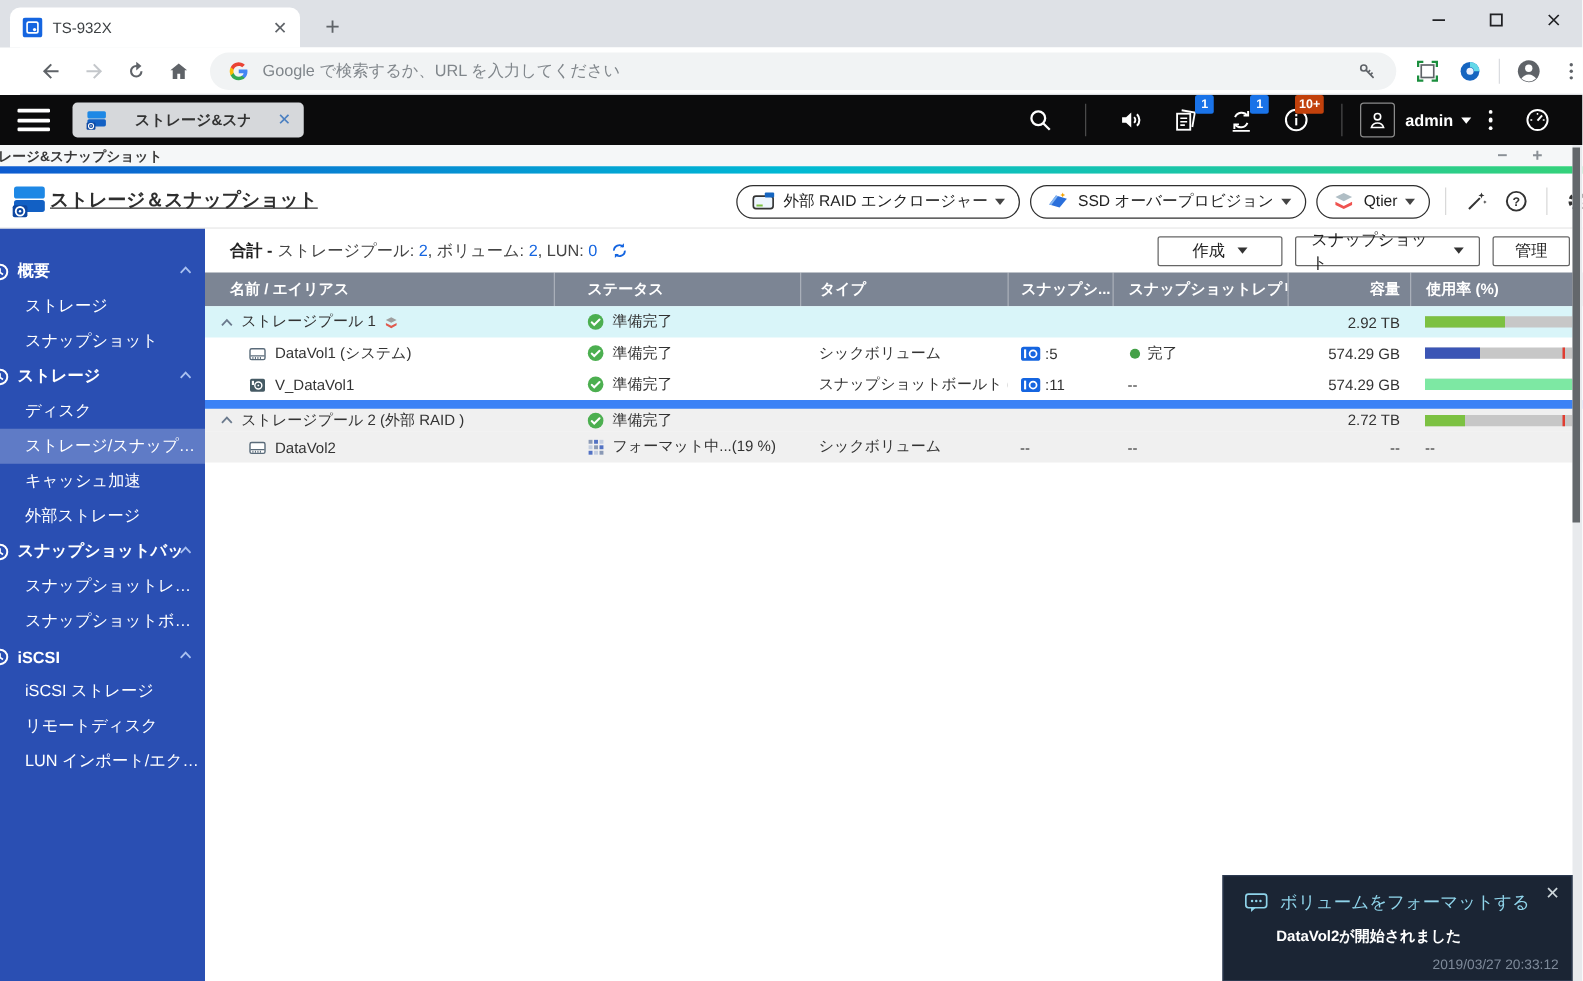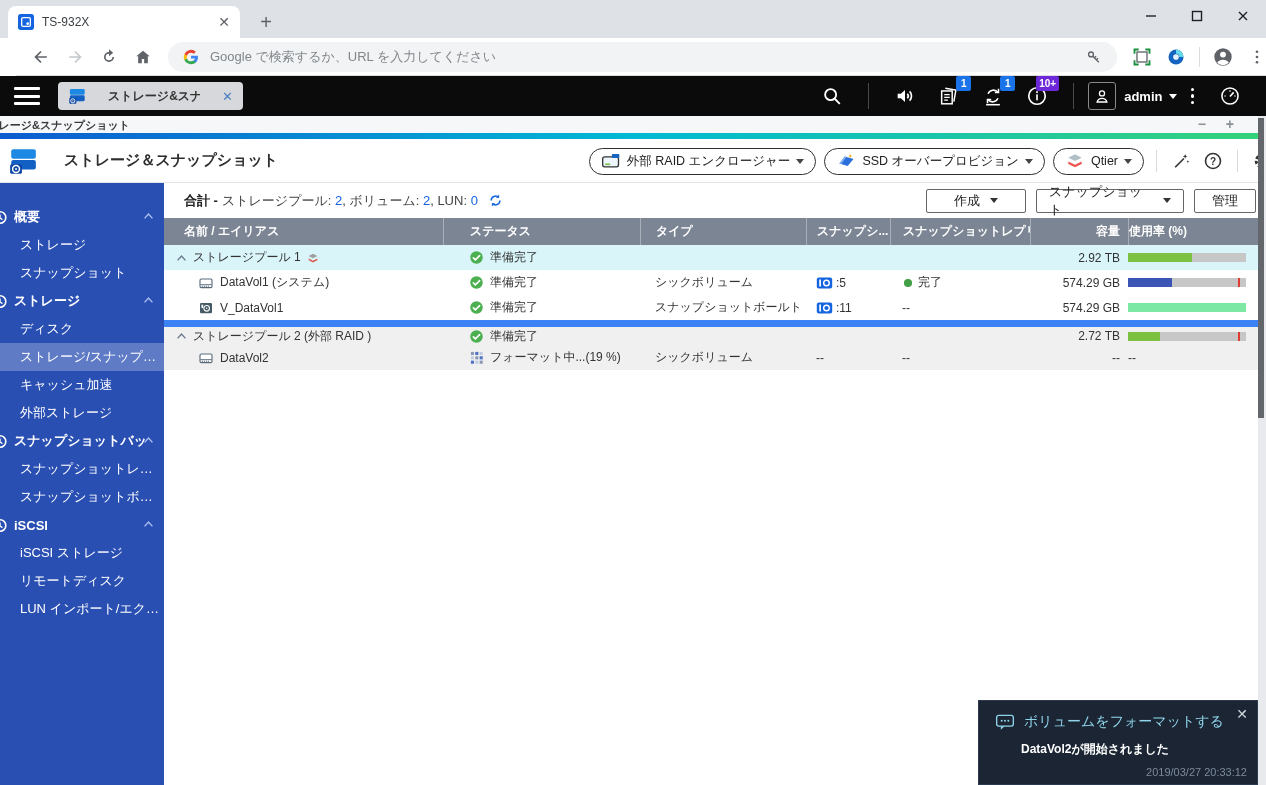--- a/index.html
+++ b/index.html
@@ -24,37 +24,37 @@
   .qnapbar { position:absolute; top:76px; left:0; width:1266px; height:40px; background:#0b0b0c; display:flex; align-items:center; padding:0 14px; }
   .hamburger { width:26px; height:18px; display:flex; flex-direction:column; justify-content:space-between; margin-right:18px; }
   .hamburger span { display:block; height:3px; background:#fff; border-radius:1px; }
   .apptab { height:28px; background:#d6d8db; border-radius:4px; display:flex; align-items:center; gap:22px; padding:0 10px; max-width:185px; }
   .apptab-label { font-size:12px; color:#333; font-weight:bold; white-space:nowrap; overflow:hidden; }
   .apptab-close { color:#4a7fc1; font-weight:bold; font-size:13px; }
   .qspacer { flex:1; }
   .qsep { width:1px; height:26px; background:#4a4a4a; margin:0 14px; }
   .qicon { position:relative; width:26px; height:26px; margin:0 9px; display:flex; align-items:center; justify-content:center; }
   .badge { position:absolute; top:-7px; right:-9px; min-width:15px; height:15px; padding:0 3px; background:#1a73e8; color:#fff; font-size:10px; font-weight:bold; display:flex; align-items:center; justify-content:center; border-radius:2px; }
-  .badge.orange { background:#6d28d9; }
+  .badge.orange { background:#c2410c; }
   .useravatar { width:28px; height:28px; border:1px solid #8a8a8a; border-radius:3px; display:flex; align-items:center; justify-content:center; margin-right:8px; }
   .adminlabel { color:#fff; font-size:13px; font-weight:bold; margin-right:6px; }
   .caret-w { width:0; height:0; border-left:4px solid transparent; border-right:4px solid transparent; border-top:5px solid #fff; }
   .kebab { display:flex; flex-direction:column; gap:3px; margin:0 14px; }
   .kebab i { width:3.5px; height:3.5px; background:#fff; border-radius:50%; }
 
   
   .winstrip { position:absolute; top:116px; left:0; width:1266px; height:17px; background:#f5f7f8; overflow:hidden; }
   .strip-title { position:absolute; left:-24px; top:2px; font-size:11px; font-weight:bold; color:#3a3a3a; white-space:nowrap; }
   .strip-min { position:absolute; right:60px; top:0px; color:#8a9096; font-size:14px; font-weight:bold; }
   .strip-plus { position:absolute; right:32px; top:0px; color:#8a9096; font-size:14px; font-weight:bold; }
   .gradientbar { position:absolute; top:133px; left:0; width:1266px; height:6px; background:linear-gradient(90deg,#0d5bd0 0%,#00b9d4 50%,#35d27a 100%); }
 
   
   .appheader { position:absolute; top:139px; left:0; width:1266px; height:44px; background:#fff; display:flex; align-items:center; padding-left:8px; border-bottom:1px solid #e4e4e4; }
-  .apptitle { font-size:15px; font-weight:bold; color:#2e2e2e; margin-left:26px; white-space:nowrap; }
+  .apptitle { font-size:15px; font-weight:bold; color:#2e2e2e; margin-left:2px; white-space:nowrap;text-decoration:underline; }
   .hdr-right { position:absolute; right:-8px; top:0; height:44px; display:flex; align-items:center; gap:8px; }
   .pill { height:27px; border:1.5px solid #2f2f2f; border-radius:15px; background:#fff; display:flex; align-items:center; gap:6px; padding:0 11px; font-size:12.5px; color:#222; white-space:nowrap; }
   .caret-d { width:0; height:0; border-left:4px solid transparent; border-right:4px solid transparent; border-top:5px solid #444; }
   .hsep { width:1px; height:22px; background:#d9d9d9; margin:0 4px; }
   .hicon { width:24px; height:24px; display:flex; align-items:center; justify-content:center; }
 
   
   .main { position:absolute; top:183px; left:0; width:1266px; height:602px; display:flex; }
   .sidebar { width:164px; height:100%; background:#2a4fb3; padding-top:20px; flex:none; overflow:hidden; }
   .side-row { height:28px; display:flex; align-items:center; color:#fff; font-size:13px; white-space:nowrap; position:relative; }
@@ -74,21 +74,21 @@
   .refresh { width:15px; height:15px; margin-left:6px; }
   .cspacer { flex:1; }
   .wbtn { height:24px; background:#fff; border:1px solid #666; border-radius:2px; font-size:13px; color:#222; display:flex; align-items:center; justify-content:center; gap:10px; margin-left:10px; padding:0 12px; }
   .wbtn .caret-d { border-top-color:#333; }
 
   .thead { height:27px; background:#7c8594; display:flex; color:#fff; font-size:12px; font-weight:bold; align-items:center; }
   .th { height:100%; display:flex; align-items:center; overflow:hidden; white-space:nowrap; }
   .th + .th { border-left:1px solid rgba(255,255,255,0.35); }
   .c0{width:279px; padding-left:20px;} .c1{width:197px; padding-left:26px;} .c2{width:166px; padding-left:15px;}
   .c3{width:84px; padding-left:10px;} .c4{width:140px; padding-left:12px;}
-  .c5{width:98px; justify-content:flex-end; padding-right:8px;} .c6{flex:1; }
+  .c5{width:98px; justify-content:flex-end; padding-right:8px;} .c6{flex:1; padding-left:12px;}
   .row { height:25px; display:flex; align-items:flex-start; font-size:12px; color:#333; }
   .row .td { height:100%; display:flex; align-items:center; overflow:hidden; white-space:nowrap; }
   .row .c5 { justify-content:flex-end; }
   .bg-sel { background:#d9f5f9; }
   .bg-gray { background:#f0f0f0; }
   .group-sep { border-top:7px solid #3b82f6; }
   .nm-gap { margin-right:6px; flex:none; }
   .bar { position:relative; width:118px; height:9px; background:#c7c7c7; overflow:visible; }
   .bar-fill { position:absolute; left:0; top:0; height:100%; }
   .bar-tick { position:absolute; top:0; width:2px; height:100%; background:#e03c31; }

